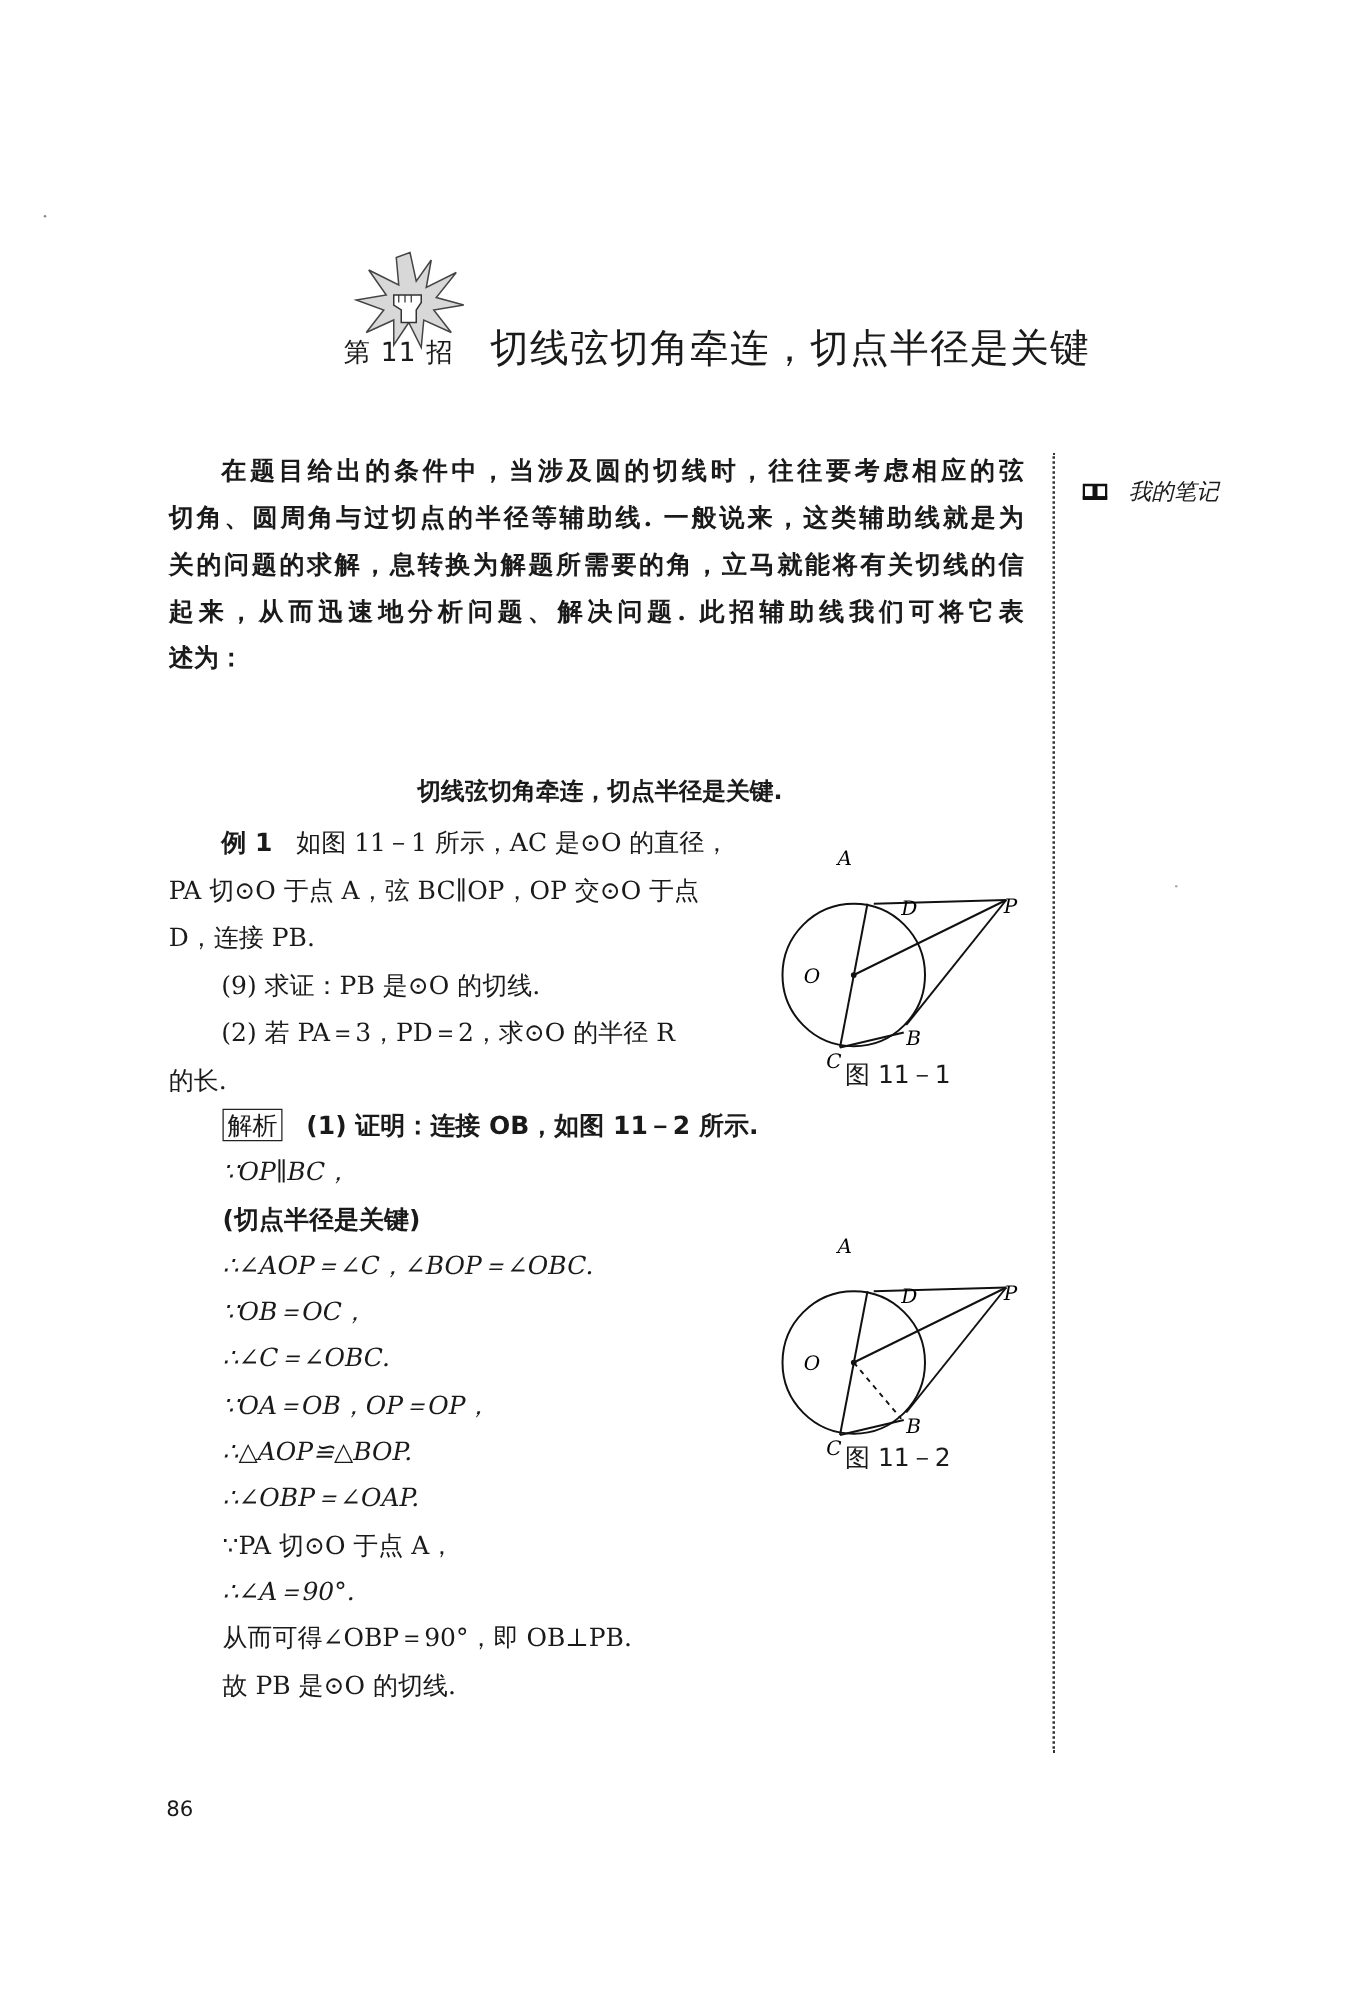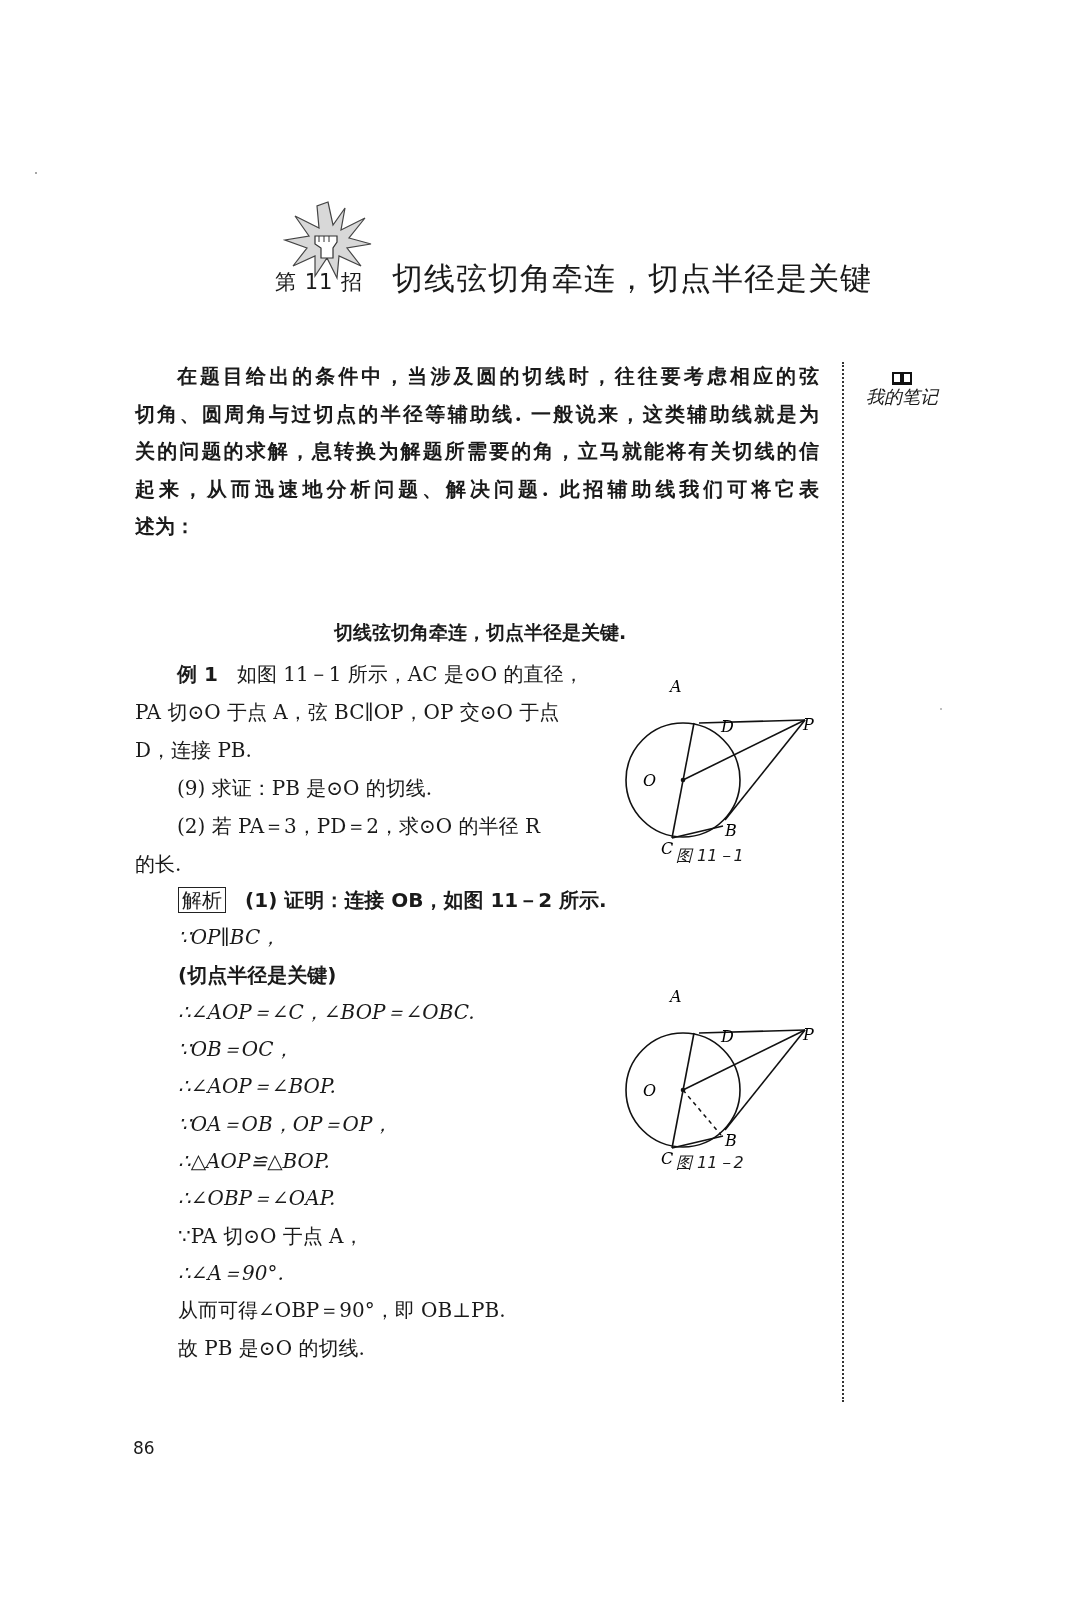--- a/index.html
+++ b/index.html
@@ -6,36 +6,36 @@
     body {
       width: 1080px; height: 1608px; position: relative; overflow: hidden;
       background: #ffffff; color: #1a1a1a;
       font-family: "DejaVu Serif", "Liberation Serif", serif;
     }
     .abs { position: absolute; }
     .burst { left: 283px; top: 200px; width: 90px; height: 80px; }
     .chapter-no { left: 275px; top: 268px; font-family: "DejaVu Sans", sans-serif; font-size: 21px; letter-spacing: 1px; white-space: nowrap; }
     .chapter-title { left: 392px; top: 258px; font-family: "DejaVu Sans", sans-serif; font-size: 31px; letter-spacing: 1px; white-space: nowrap; }
     .divider { left: 842px; top: 362px; height: 1040px; width: 0; border-left: 2px dotted #333; }
-    .notes { left: 866px; top: 371px; font-family: "DejaVu Sans", sans-serif; font-size: 18px; font-style: italic; white-space: nowrap; display: flex; align-items: center; gap: 0; flex-direction: column; }
+    .notes { left: 866px; top: 381px; font-family: "DejaVu Sans", sans-serif; font-size: 18px; font-style: italic; white-space: nowrap; display: flex; align-items: center; gap: 17px; }
     .notes-icon { width: 20px; height: 14px; }
     .para { left: 135px; top: 358px; width: 684px; font-size: 20px; line-height: 37.5px; text-align: justify; font-weight: bold; }
     .para .line { display: block; white-space: nowrap; text-align-last: justify; }
     .para .line.first { text-indent: 42px; }
     .para .line.last { text-align-last: left; }
     .motto { left: 0; width: 960px; top: 620px; text-align: center; font-family: "DejaVu Sans", sans-serif; font-weight: bold; font-size: 19px; }
     .ex { left: 135px; top: 655px; width: 460px; font-size: 20px; line-height: 38px; }
     .ex .line { display: block; white-space: nowrap; }
     .ind { padding-left: 42px; }
     .bold { font-weight: bold; font-family: "DejaVu Sans", sans-serif; }
     .it { font-style: italic; }
     .fig { left: 595px; width: 240px; height: 200px; }
     .fig1 { top: 668px; }
     .fig2 { top: 978px; }
-    .cap { font-family: "DejaVu Sans", sans-serif; font-size: 16px; white-space: nowrap; font-style: italic; }
+    .cap { font-family: "DejaVu Sans", sans-serif; font-size: 20px; white-space: nowrap; }
     .cap1 { left: 676px; top: 846px; }
     .cap2 { left: 676px; top: 1153px; }
     .sol { left: 178px; top: 882px; width: 440px; font-size: 20px; line-height: 37.3px; }
     .sol .line { display: block; white-space: nowrap; }
     .boxed { border: 1.5px solid #222; padding: 0 3px; font-family: "DejaVu Sans", sans-serif; }
     .pagenum { left: 133px; top: 1438px; font-family: "DejaVu Sans", sans-serif; font-size: 17px; }
     .dot-mark { left: 35px; top: 172px; width: 2px; height: 2px; background: #888; border-radius: 1px; }
     .dot-mark2 { left: 940px; top: 708px; width: 2px; height: 2px; background: #aaa; border-radius: 1px; }
   </style>
 </head>
@@ -96,21 +96,21 @@
   <text x="66" y="186" font-family="DejaVu Serif, serif" font-style="italic" font-size="16">C</text>
 </svg>
 <div class="abs cap cap1">图 11－1</div>
 
 <div class="abs sol">
   <span class="line"><span class="boxed">解析</span>&nbsp;&nbsp;&nbsp;<span class="bold">(1) 证明：连接 OB，如图 11－2 所示.</span></span>
   <span class="line it">∵OP∥BC，</span>
   <span class="line bold">(切点半径是关键)</span>
   <span class="line it">∴∠AOP＝∠C，∠BOP＝∠OBC.</span>
   <span class="line it">∵OB＝OC，</span>
-  <span class="line it">∴∠AOP＝∠BOP.</span>
+  <span class="line it">∴∠C＝∠OBC.</span>
   <span class="line it">∵OA＝OB，OP＝OP，</span>
   <span class="line it">∴△AOP≌△BOP.</span>
   <span class="line it">∴∠OBP＝∠OAP.</span>
   <span class="line">∵PA 切⊙O 于点 A，</span>
   <span class="line it">∴∠A＝90°.</span>
   <span class="line">从而可得∠OBP＝90°，即 OB⊥PB.</span>
   <span class="line">故 PB 是⊙O 的切线.</span>
 </div>
 
 <svg class="abs fig fig2" viewBox="0 0 240 200">

